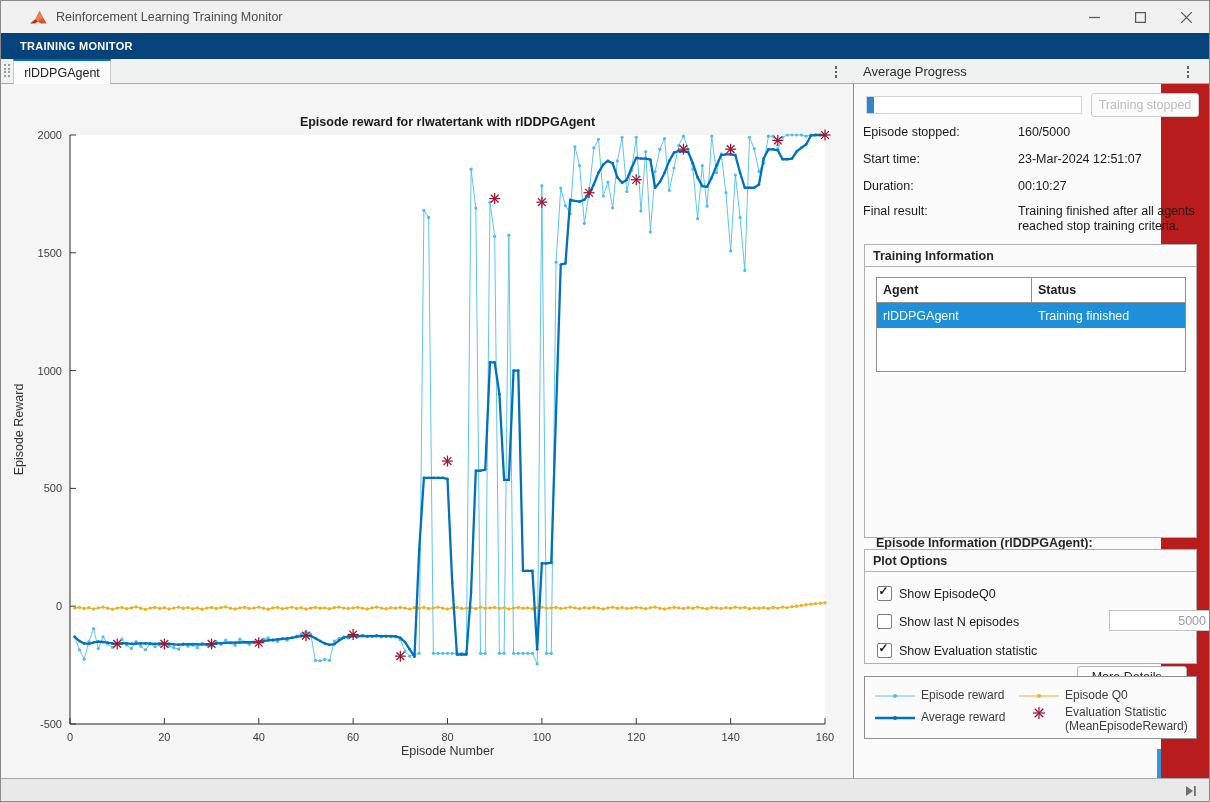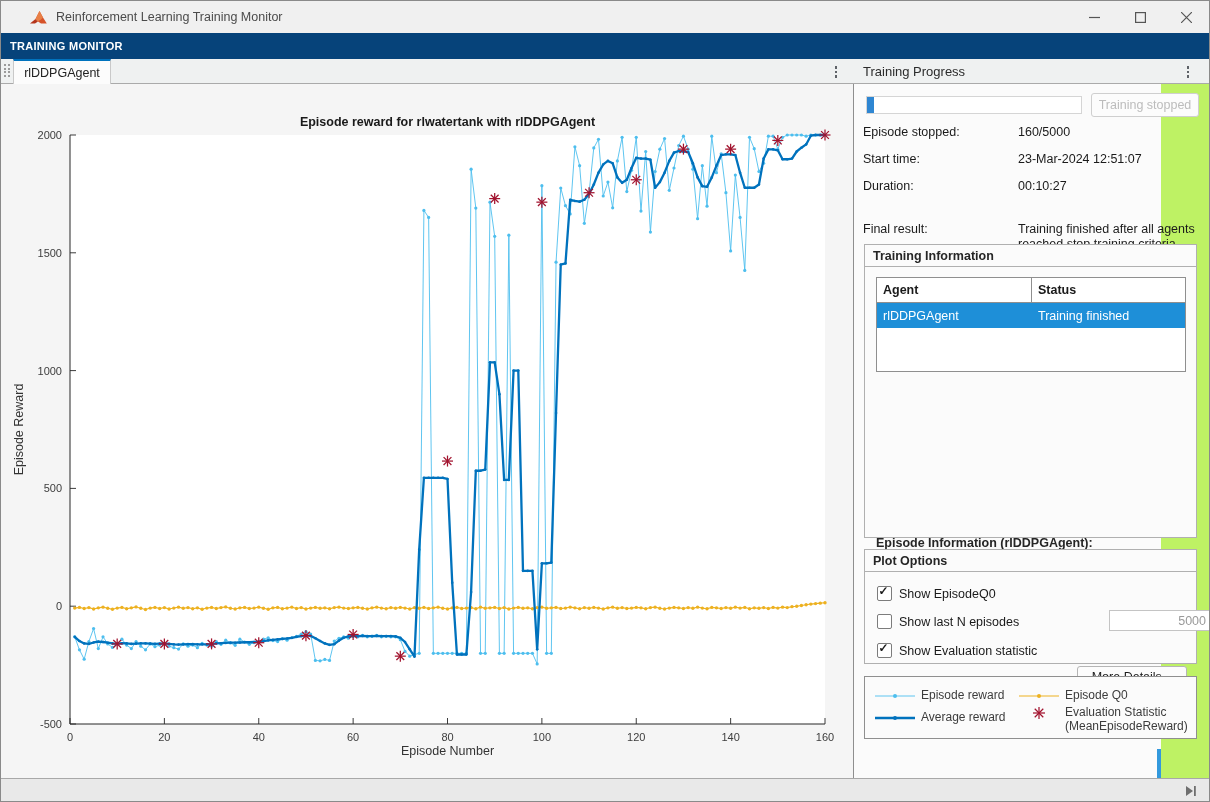--- a/index.html
+++ b/index.html
@@ -1,26 +1,26 @@
 <!DOCTYPE html>
 <html><head>
 <meta charset="utf-8">
 <style>
   html,body{margin:0;padding:0;background:#d8d8d8;font-family:"Liberation Sans",sans-serif;}
-  .window{position:relative;width:1210px;height:802px;background:#bef264;border:1px solid #8a8a8a;
+  .window{position:relative;width:1210px;height:802px;background:#b91c1c;border:1px solid #8a8a8a;
     box-sizing:border-box;overflow:hidden;font-size:12.5px;color:#1a1a1a;}
   
   .titlebar{position:absolute;left:0;top:0;width:100%;height:32px;background:#f0f0f0;display:flex;align-items:center;}
   .titlebar .logo{width:17px;height:15px;margin-left:29px;margin-right:9px;}
   .titlebar .title{color:#4b4b4b;font-size:12.5px;}
   .wincontrols{position:absolute;right:0;top:0;height:32px;display:flex;}
   .winbtn{width:46px;height:32px;display:flex;align-items:center;justify-content:center;color:#555;font-size:14px;}
   
   .toolstrip{position:absolute;left:0;top:32px;width:100%;height:26px;background:#06437a;display:flex;align-items:center;}
-  .toolstrip .tslabel{color:#fff;font-weight:bold;font-size:11px;letter-spacing:.3px;margin-left:9px;}
+  .toolstrip .tslabel{color:#fff;font-weight:bold;font-size:11px;letter-spacing:.3px;margin-left:19px;}
   
   .docbar{position:absolute;left:0;top:58px;width:100%;height:25px;background:#eff1f1;border-bottom:1px solid #aaa;box-sizing:border-box;}
   .grip{position:absolute;left:3px;top:5px;width:8px;height:15px;display:grid;grid-template-columns:2px 2px;grid-auto-rows:2px;gap:1.5px;}
   .grip i{background:#9a9a9a;}
   .tab{position:absolute;left:12px;top:0;height:25px;width:98px;background:#fcfcfc;border-top:2px solid #0072BD;
     border-left:1px solid #c9c9c9;border-right:1px solid #c9c9c9;box-sizing:border-box;display:flex;align-items:center;justify-content:center;font-size:12.5px;color:#222;}
   .kebab{display:flex;flex-direction:column;gap:2px;align-items:center;justify-content:center;width:18px;height:18px;}
   .kebab i{width:2.5px;height:2.5px;background:#5f6368;}
   .doc-kebab-left{position:absolute;left:826px;top:4px;}
   .doc-kebab-right{position:absolute;right:12px;top:4px;}
@@ -112,21 +112,21 @@
         <i></i>
       </div>
     <div class="tab">
         <span>rlDDPGAgent</span>
       </div>
     <div class="kebab doc-kebab-left">
         <i></i>
         <i></i>
         <i></i>
       </div>
-    <div class="tp-title">Training Progress</div>
+    <div class="tp-title">Average Progress</div>
     <div class="kebab doc-kebab-right">
         <i></i>
         <i></i>
         <i></i>
       </div>
   </div>
 
   <div class="main">
 
     <div class="chart-panel">
@@ -730,21 +730,21 @@
         <span class="val">160/5000</span>
       </div>
       <div class="fieldrow" style="top:68px;">
         <span class="lbl">Start time:</span>
         <span class="val">23-Mar-2024 12:51:07</span>
       </div>
       <div class="fieldrow" style="top:95px;">
         <span class="lbl">Duration:</span>
         <span class="val">00:10:27</span>
       </div>
-      <div class="fieldrow" style="top:120px;margin-top:18px;">
+      <div class="fieldrow" style="top:120px;">
         <span class="lbl">Final result:</span>
         <span class="val">Training finished after all agents reached stop training criteria.</span>
       </div>
 
       <div class="box" style="top:160px;height:294px;">
         <div class="boxhdr">Training Information</div>
         <div class="ti-table">
           <div class="thead">
             <div class="c1">Agent</div>
             <div class="c2">Status</div>

